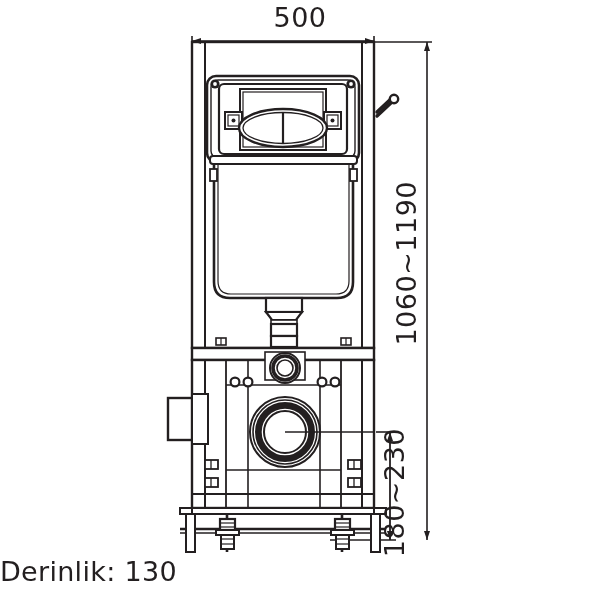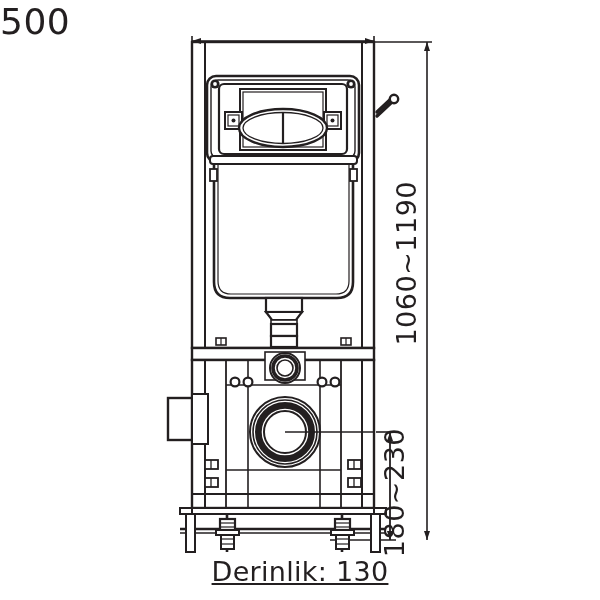--- a/index.html
+++ b/index.html
@@ -12,38 +12,38 @@
   #drawing{position:absolute;left:0;top:0;width:600px;height:600px;}
   .dimtext{
     position:absolute;
     font-family:"DejaVu Sans","Liberation Sans",sans-serif;
     color:#231f20;
     white-space:nowrap;
     line-height:1;
     -webkit-font-smoothing:antialiased;
   }
   #dim-width-label{
-    left:0;top:4px;width:600px;text-align:left;
-    font-size:36px;letter-spacing:0.5px;
+    left:0;top:4px;width:600px;text-align:center;
+    font-size:27px;letter-spacing:0.5px;
   }
   #dim-height-label{
     left:393px;top:181px;
     font-size:27px;letter-spacing:0.5px;
     transform-origin:left top;
     transform:rotate(-90deg) translate(-100%,0);
   }
   #dim-depth-label{
     left:381px;top:428px;
     font-size:27px;letter-spacing:0.5px;
     transform-origin:left top;
     transform:rotate(-90deg) translate(-100%,0);
   }
   #caption-label{
-    left:0;top:558px;width:600px;text-align:center;
-    font-size:27px;letter-spacing:0.3px;text-decoration:underline;
+    left:0;top:558px;width:600px;
+    font-size:27px;letter-spacing:0.3px;
   }
 </style>
 </head>
 <body>
 
 <div id="stage">
 
   <svg id="drawing" viewBox="0 0 600 600" xmlns="http://www.w3.org/2000/svg">
 
     <g stroke="#231f20" fill="none">

